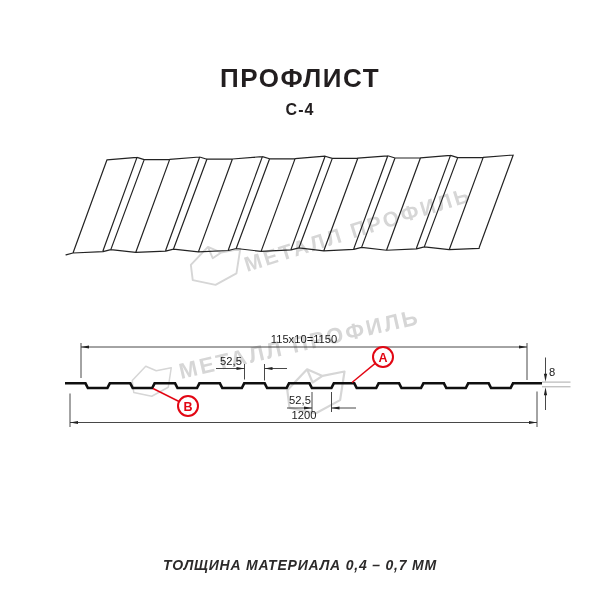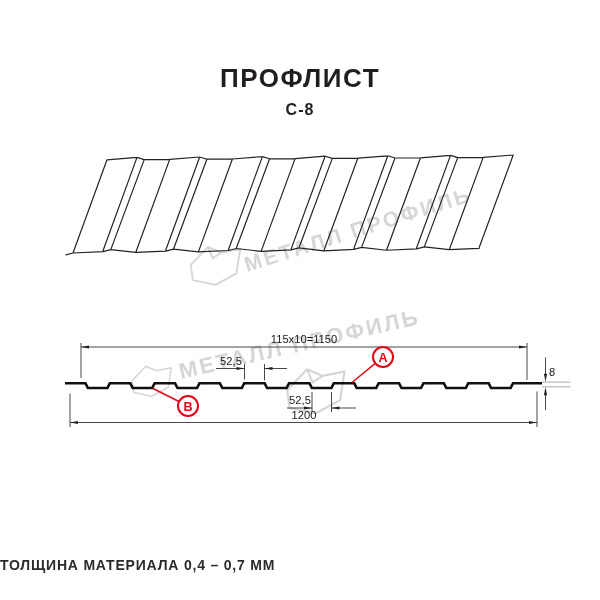--- a/index.html
+++ b/index.html
@@ -11,22 +11,22 @@
   .header{position:absolute;top:48px;left:0;width:600px;text-align:center;}
   .title{
     font-size:26px;font-weight:800;letter-spacing:1.5px;color:#221e1f;
     line-height:1.1;
   }
   .subtitle{
     margin-top:8px;font-size:16px;font-weight:700;letter-spacing:1px;color:#221e1f;
   }
   .drawing{position:absolute;left:0;top:0;width:600px;height:600px;}
   .footer{
-    position:absolute;top:541px;left:0;width:600px;
-    font-size:14px;font-weight:700;letter-spacing:0.8px;color:#2c2a2a;
+    position:absolute;top:541px;left:0;width:600px;text-align:center;
+    font-size:14px;font-weight:700;letter-spacing:0.8px;color:#2c2a2a;font-style:italic;
   }
   
   .wm-text{fill:#d6d6d6;font-weight:600;}
   .wm-logo{stroke:#d6d6d6;fill:none;stroke-width:2;stroke-linejoin:round;}
   .rib-lines{stroke:#232323;stroke-width:1.2;fill:none;stroke-linejoin:round;stroke-linecap:round;}
   .profile-line{stroke:#101010;stroke-width:2.6;fill:none;stroke-linejoin:miter;}
   .dim-line{stroke:#333;stroke-width:0.9;fill:none;}
   .ext-line{stroke:#333;stroke-width:0.9;fill:none;}
   .thin-gray{stroke:#a0a0a0;stroke-width:0.9;fill:none;}
   .arrow{fill:#222;stroke:none;}
@@ -35,21 +35,21 @@
   .marker-letter{fill:#e20613;font-size:12.5px;font-weight:700;text-anchor:middle;}
   .leader{stroke:#e20613;stroke-width:1.4;fill:none;}
 </style>
 </head>
 <body>
 
 <div class="page">
 
   <div class="header">
     <div class="title">ПРОФЛИСТ</div>
-    <div class="subtitle">С-8</div>
+    <div class="subtitle">С-4</div>
   </div>
 
   <svg class="drawing" viewBox="0 0 600 600">
 
     <g>
       <path class="wm-logo" transform="translate(188,228) scale(0.95)" d="M3,22 L21,3 L35,9 L55,5 L51,31 L29,43 L5,38 Z M21,3 L26,15 L35,9"></path>
       <text class="wm-text" transform="translate(247,256) rotate(-17.5)" font-size="21" letter-spacing="2.5">МЕТАЛЛ ПРОФИЛЬ</text>
     </g>
     <g>
       <path class="wm-logo" transform="translate(130,348) scale(0.75)" d="M3,22 L21,3 L35,9 L55,5 L51,31 L29,43 L5,38 Z"></path>

